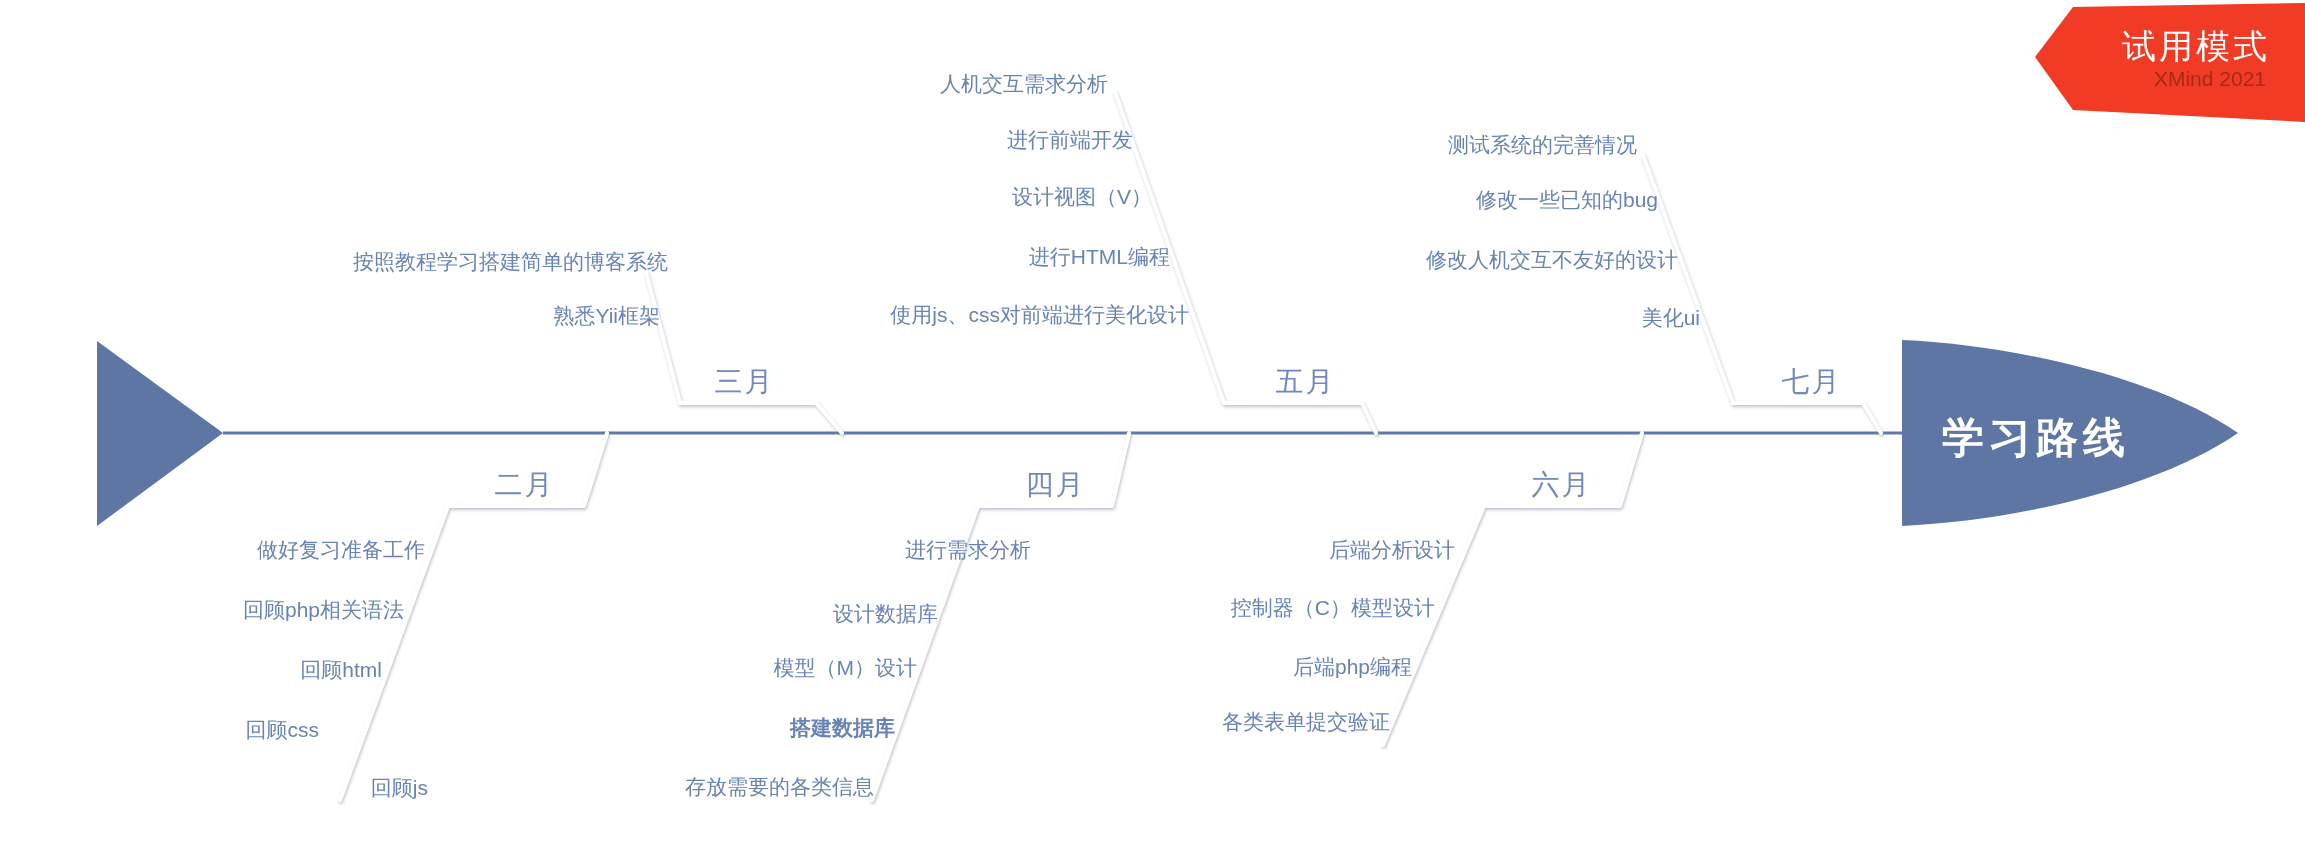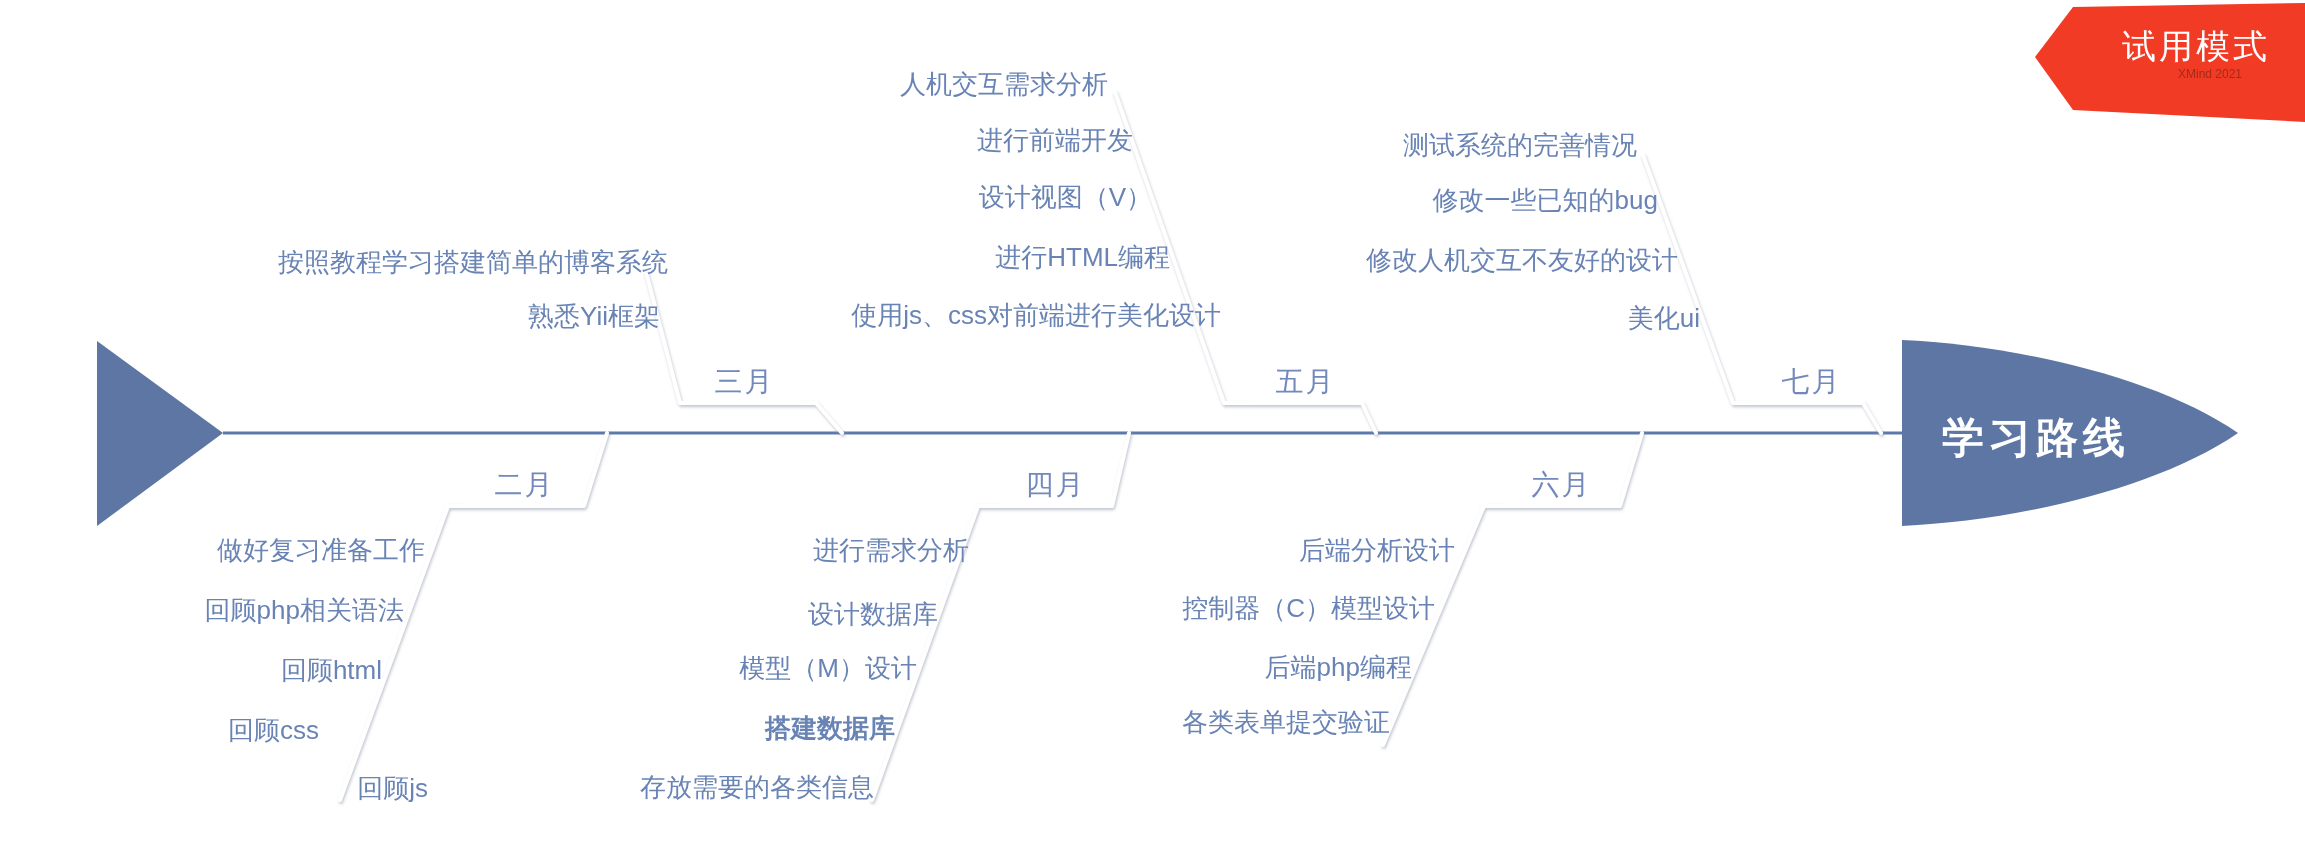--- a/index.html
+++ b/index.html
@@ -16,38 +16,38 @@
     background:#ffffff;font-family:"Liberation Sans",sans-serif;
   }
   #shapes{position:absolute;left:0;top:0;z-index:1;}
   .spine{stroke:var(--spine);stroke-width:3;}
   .fish{fill:var(--fish-fill);stroke:none;}
   .branch{fill:none;stroke:#ffffff;stroke-width:4;stroke-linecap:round;
           stroke-linejoin:round;filter:url(#lineShadow);}
   .badge-shape{fill:var(--badge-bg);}
   .task-item{
     position:absolute;white-space:nowrap;z-index:2;
-    font-size:26px;line-height:30px;color:var(--item-text);
+    font-size:21px;line-height:30px;color:var(--item-text);
   }
   .month-box{
     position:absolute;width:113px;height:40px;background:#ffffff;z-index:3;
     display:flex;align-items:flex-end;justify-content:center;
     font-size:28px;color:var(--month-text);letter-spacing:2px;
   }
   #head-label{
     position:absolute;left:1903px;top:410px;width:266px;text-align:center;
     font-size:42px;font-weight:bold;letter-spacing:5px;color:#ffffff;z-index:4;
   }
   #badge-title{
     position:absolute;left:2100px;top:24px;width:192px;text-align:center;
     font-size:34px;letter-spacing:3px;color:#ffffff;z-index:5;
   }
   #badge-subtitle{
     position:absolute;left:2130px;top:67px;width:160px;text-align:center;
-    font-size:12px;color:var(--badge-subtitle);z-index:5;
+    font-size:21px;color:var(--badge-subtitle);z-index:5;
   }
 </style>
 </head>
 <body>
 
 <div id="canvas">
 
   <svg id="shapes" width="2305" height="867" viewBox="0 0 2305 867">
     <defs>
       <filter id="lineShadow" x="-50%" y="-50%" width="200%" height="200%">
@@ -85,33 +85,33 @@
       <div class="task-item" style="right: 1986px; top: 715px;">回顾css</div>
       <div class="task-item" style="right: 1877px; top: 773px;">回顾js</div>
       <div class="month-box" style="left: 688px; top: 361px;">
         <span>三月</span>
       </div>
       <div class="task-item" style="right: 1637px; top: 247px;">按照教程学习搭建简单的博客系统</div>
       <div class="task-item" style="right: 1645px; top: 301px;">熟悉Yii框架</div>
       <div class="month-box" style="left: 999px; top: 464px;">
         <span>四月</span>
       </div>
-      <div class="task-item" style="right: 1336px; top: 535px;">进行需求分析</div>
+      <div class="task-item" style="right: 1274px; top: 535px;">进行需求分析</div>
       <div class="task-item" style="right: 1367px; top: 599px;">设计数据库</div>
       <div class="task-item" style="right: 1388px; top: 653px;">模型（M）设计</div>
       <div class="task-item" style="right: 1410px; top: 713px; font-weight: bold;">搭建数据库</div>
       <div class="task-item" style="right: 1431px; top: 772px;">存放需要的各类信息</div>
       <div class="month-box" style="left: 1249px; top: 361px;">
         <span>五月</span>
       </div>
       <div class="task-item" style="right: 1197px; top: 69px;">人机交互需求分析</div>
       <div class="task-item" style="right: 1172px; top: 125px;">进行前端开发</div>
       <div class="task-item" style="right: 1153px; top: 182px;">设计视图（V）</div>
       <div class="task-item" style="right: 1135px; top: 242px;">进行HTML编程</div>
-      <div class="task-item" style="right: 1084px; top: 300px;">使用js、css对前端进行美化设计</div>
+      <div class="task-item" style="right: 1116px; top: 300px;">使用js、css对前端进行美化设计</div>
       <div class="month-box" style="left: 1505px; top: 464px;">
         <span>六月</span>
       </div>
       <div class="task-item" style="right: 850px; top: 535px;">后端分析设计</div>
       <div class="task-item" style="right: 870px; top: 593px;">控制器（C）模型设计</div>
       <div class="task-item" style="right: 893px; top: 652px; margin-left: 36px;">后端php编程</div>
       <div class="task-item" style="right: 915px; top: 707px;">各类表单提交验证</div>
       <div class="month-box" style="left: 1755px; top: 361px;">
         <span>七月</span>
       </div>

